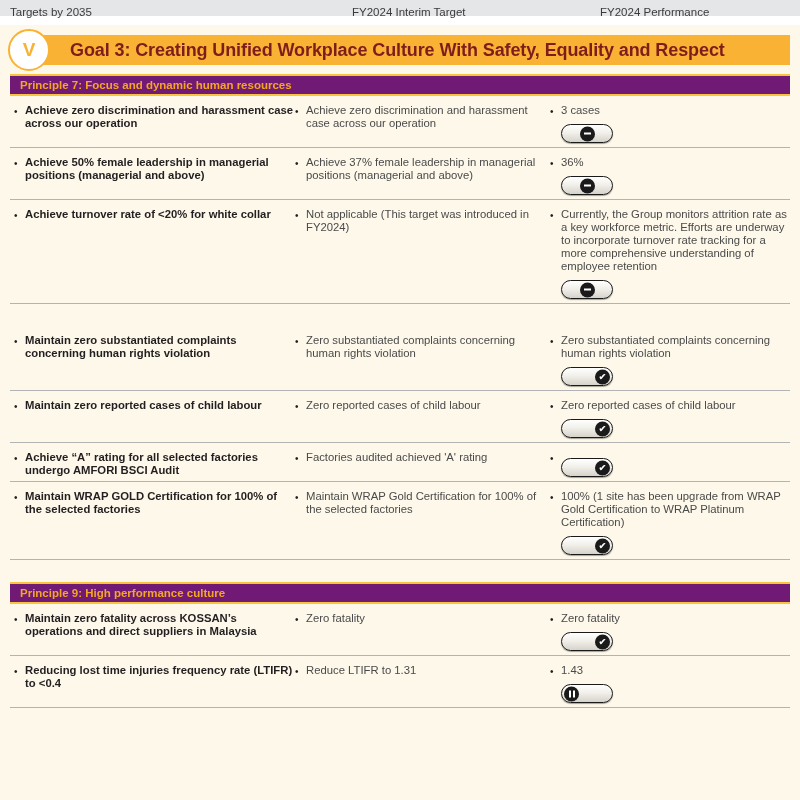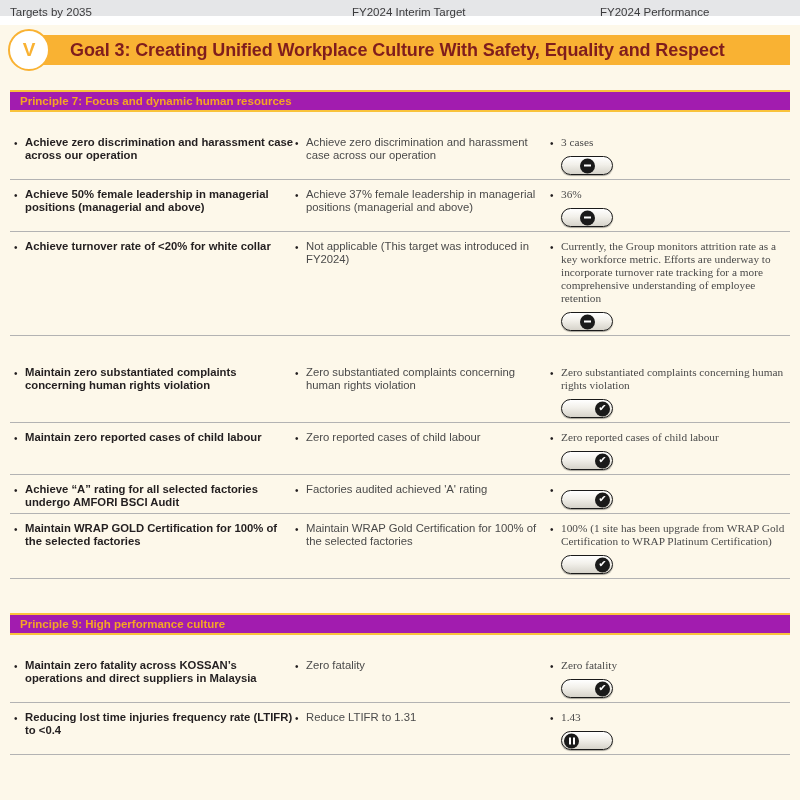--- a/index.html
+++ b/index.html
@@ -77,22 +77,22 @@
     font-weight: bold;
     font-size: 19px;
     z-index: 3;
   }
 
   
   .section { margin-top: 4px; }
   .section.first { margin-top: 0px; }
 
   .principle-head {
-    margin: 16px 10px;
-    background: #a21caf;
+    margin: 0 10px;
+    background: #701a75;
     border-top: 2px solid #F9C33C;
     border-bottom: 2px solid #F9C33C;
     height: 22px;
     display: flex;
     align-items: center;
     padding-left: 10px;
   }
   .principle-head span {
     color: #F5A623;
     font-weight: bold;
@@ -127,21 +127,21 @@
 
   .cell.c1 { width: 285px; padding-left: 4px; }
   .cell.c1 .txt { font-weight: bold; font-size: 11.3px; color: #231F20; }
 
   .cell.c2 { width: 255px; }
   .cell.c2 .txt { font-size: 11.3px; color: #4A4A4A; }
 
   .cell.c3 { width: 240px; }
   .cell.c3 .txt { font-size: 11.3px; color: #4A4A4A; }
 
-  .c3-inner { display: flex; flex-direction: column; font-family: Liberation Serif, serif; }
+  .c3-inner { display: flex; flex-direction: column; }
 
   
   .toggle {
     margin-top: 7px;
     width: 52px;
     height: 19px;
     border-radius: 10px;
     border: 1.6px solid #1A1A1A;
     background: linear-gradient(to bottom, #ffffff 0%, #f2f0ea 45%, #d6d3ca 100%);
     position: relative;

